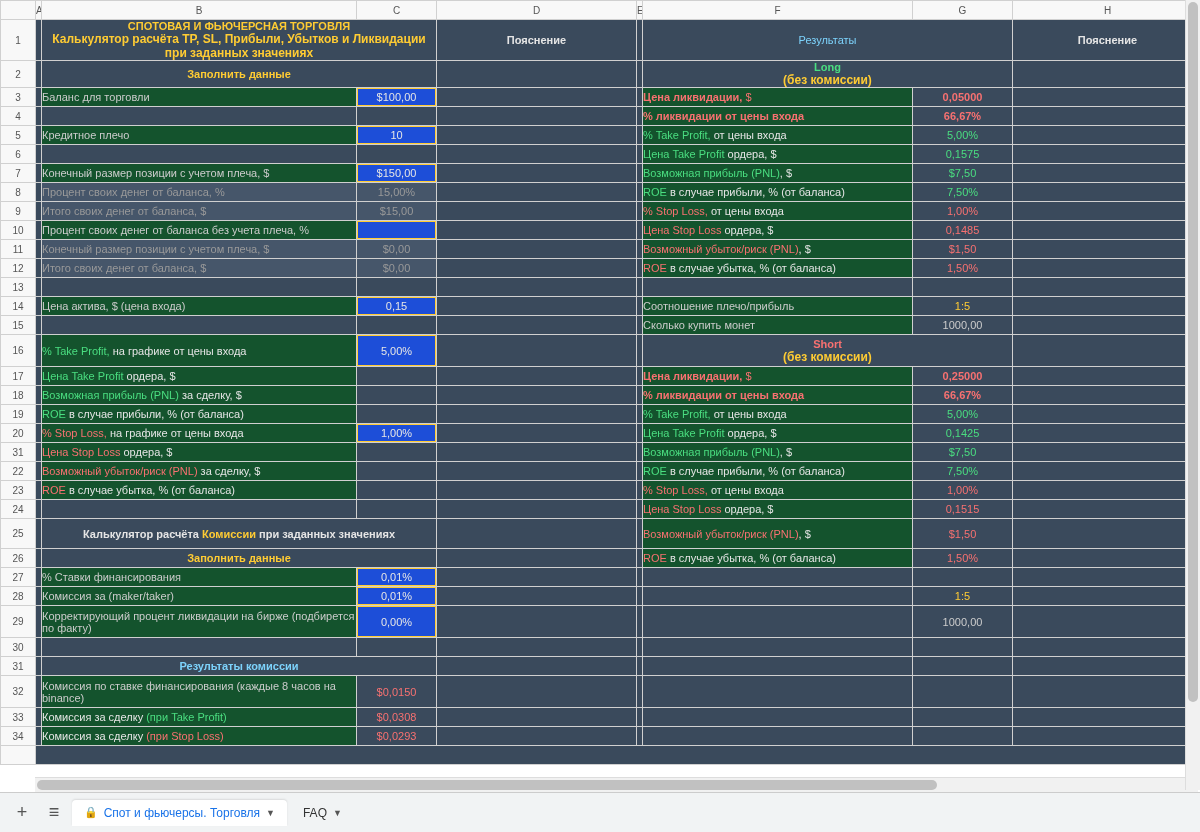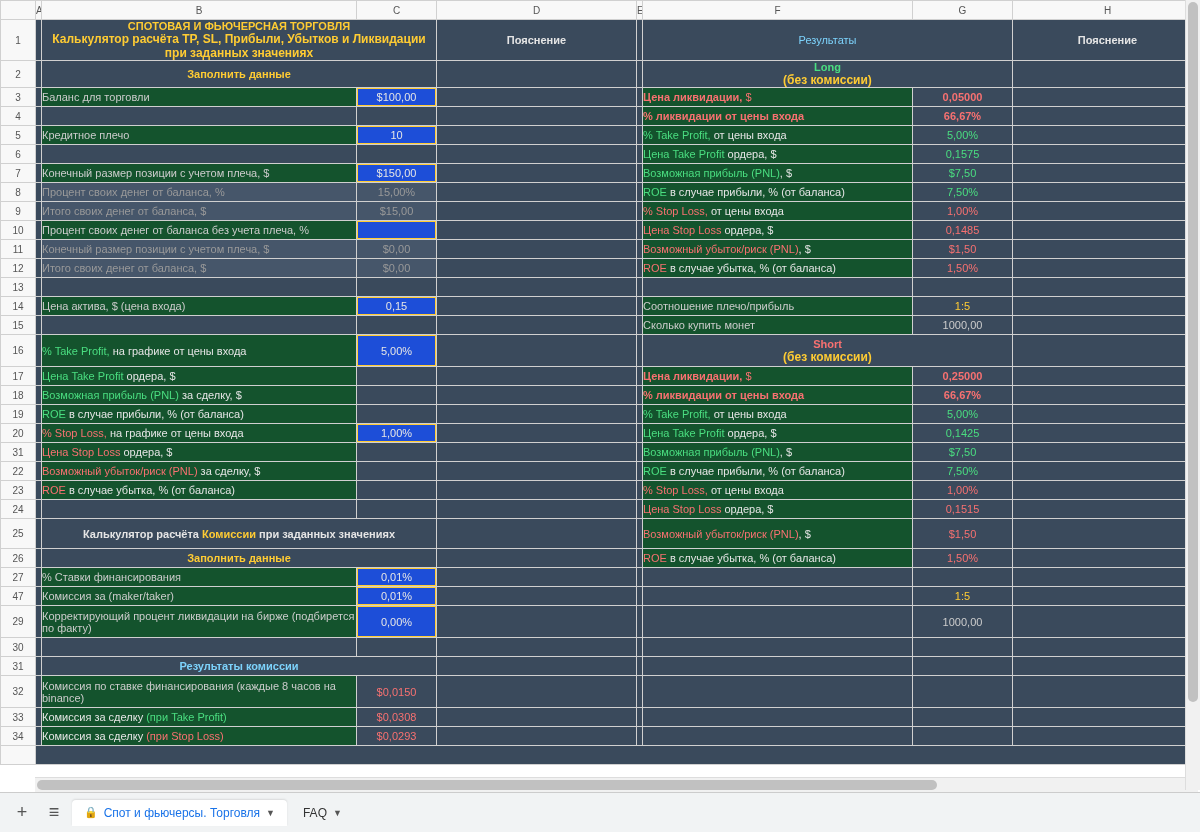--- a/index.html
+++ b/index.html
@@ -389,21 +389,21 @@
 <td class="c-label hdr-b">% Ставки финансирования</td>
 <td class="c-in hdr-b">0,01%</td>
 <td class="dark"></td>
           <td class="dark"></td>
           <td class="dark hdr-b"></td>
           <td class="dark hdr-b"></td>
           <td class="dark hdr-b"></td>
 </tr>
 
 <tr>
-          <th class="row-h">47</th>
+          <th class="row-h">28</th>
 <td class="dark"></td>
 <td class="c-label hdr-b">Комиссия за (maker/taker)</td>
 <td class="c-in hdr-b">0,01%</td>
 <td class="dark"></td>
           <td class="dark"></td>
 <td class="dark hdr-b"></td>
 <td class="c-val hdr-b"><span class="yellow">1:5</span></td>
 <td class="dark hdr-b"></td>
 </tr>
 

